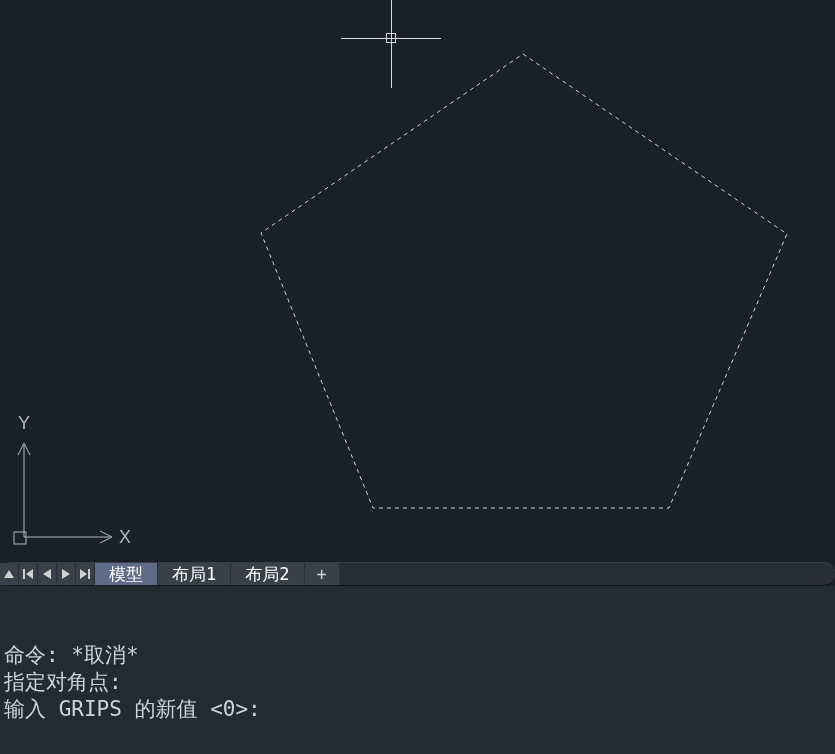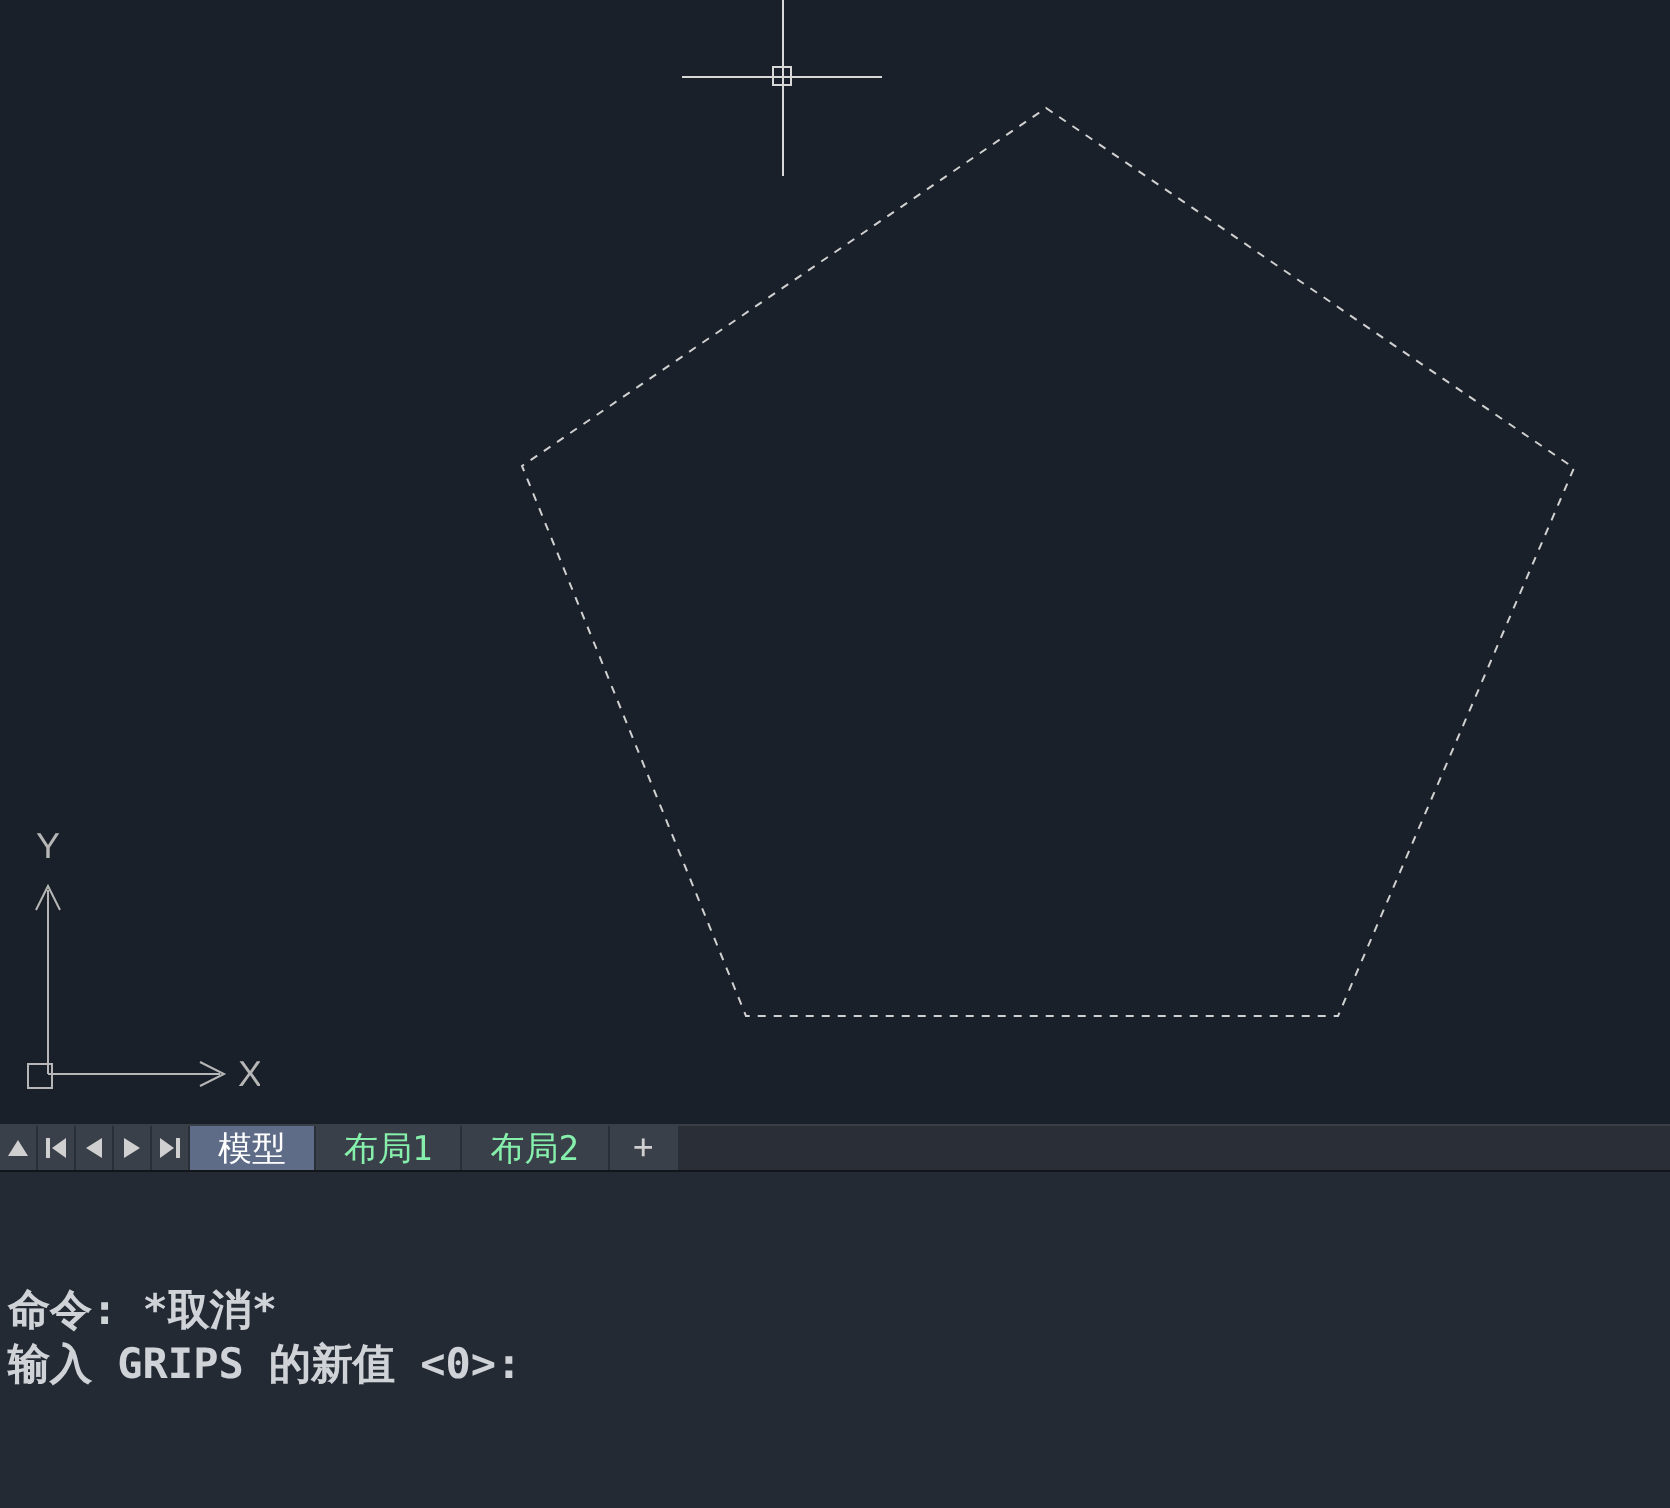--- a/index.html
+++ b/index.html
@@ -55,20 +55,21 @@
     font-size: 18px;
     font-family: Arial, sans-serif;
   }
   .tabstrip {
     display: flex;
     align-items: stretch;
     height: 22px;
     background: #2a2f37;
     border-top: 1px solid #3a3f47;
     border-bottom: 1px solid #12151a;
+    border-radius: 11px;
   }
   .tabstrip .nav {
     display: flex;
   }
   .tabstrip .nav .btn {
     width: 18px;
     height: 22px;
     display: flex;
     align-items: center;
     justify-content: center;
@@ -76,21 +77,21 @@
     border-right: 1px solid #2a2f37;
     cursor: pointer;
   }
   .tabstrip .nav .btn svg {
     display: block;
   }
   .tabstrip .tab {
     padding: 0 14px;
     display: flex;
     align-items: center;
-    color: #86efac;
+    color: #ffffff;
     font-size: 17px;
     background: #3a4049;
     border-right: 1px solid #2a2f37;
     cursor: pointer;
   }
   .tabstrip .tab.active {
     background: #5f6c88;
     color: #ffffff;
   }
   .tabstrip .tab.plus {
@@ -102,21 +103,20 @@
     color: #cfd2d6;
     font-size: 21px;
     line-height: 27px;
     padding: 2px 4px 0 4px;
     height: 168px;
     font-family: "SimSun", "NSimSun", monospace;
     white-space: pre;
   }
   .cmdwin .line {
     display: block;
-    font-weight: bold;
   }
 </style>
 </head>
 <body>
 
 <div class="canvas-area">
 
   <svg class="pentagon" width="835" height="562">
     <polygon id="penta" fill="none" stroke="#d0d0d0" stroke-width="1" stroke-dasharray="4 4" points="523,54 787,234 669,508 373,508 261,233"></polygon>
   </svg>
@@ -184,14 +184,14 @@
       <div class="tab">
         <span>布局2</span>
       </div>
     </div>
   <div class="tab plus">
     <span>+</span>
   </div>
 </div>
 
 <div class="cmdwin">
-  <div id="cmd-host"><span class="line">命令: *取消*</span><span class="line">输入 GRIPS 的新值 &lt;0&gt;:</span></div>
+  <div id="cmd-host"><span class="line">命令: *取消*</span><span class="line">指定对角点:</span><span class="line">输入 GRIPS 的新值 &lt;0&gt;:</span></div>
 </div>
 
 </body></html>

